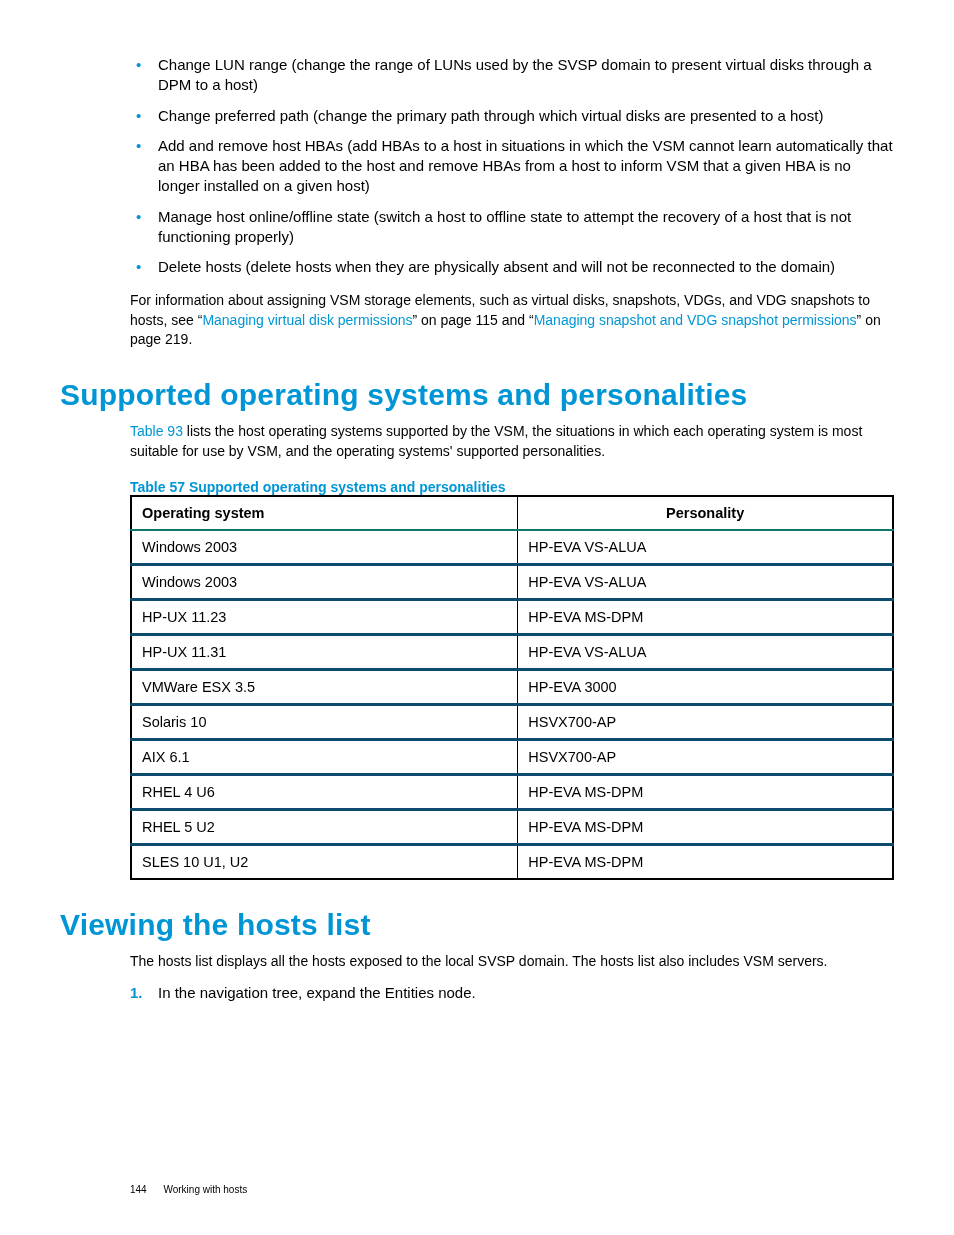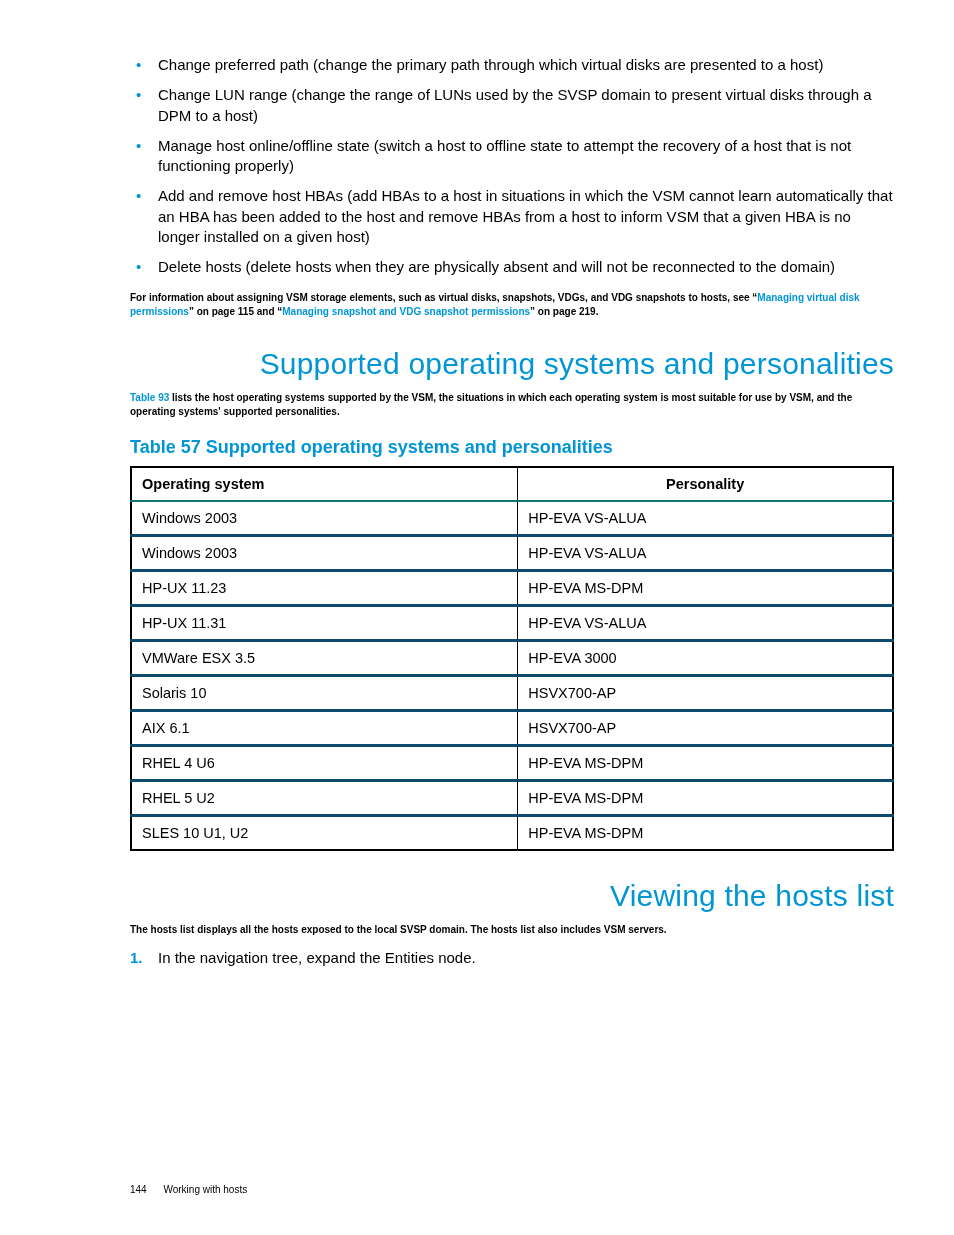--- a/index.html
+++ b/index.html
@@ -34,43 +34,41 @@
   }
   ul.bullets li::before {
     content: "•";
     position: absolute;
     left: 6px;
     top: 0;
     color: #0096d6;
     font-size: 15px;
   }
   p.body {
-    font-size: 10px;
+    font-size: 14px;
     line-height: 1.4;
     margin: 10px 0;
-    font-weight: bold;
   }
   a.link {
     color: #0096d6;
     text-decoration: none;
   }
   h2.section {
     font-family: Arial, Helvetica, sans-serif;
-    font-weight: 400;
+    font-weight: 700;
     font-size: 30px;
     color: #0096d6;
     margin: 28px 0 10px -70px;
     letter-spacing: 0.2px;
-    text-align: right;
   }
   .table-caption {
     color: #0096d6;
     font-weight: bold;
-    font-size: 18px;
-    margin: 18px 0 8px 0;
+    font-size: 14px;
+    margin: 18px 0 0 0;
   }
   table.os {
     width: 100%;
     border-collapse: collapse;
     border-top: 2px solid #000;
     border-bottom: 2px solid #000;
     border-left: 2px solid #000;
     border-right: 2px solid #000;
     font-size: 14.5px;
   }
@@ -118,24 +116,24 @@
   }
   .footer .pg { margin-right: 14px; }
 </style>
 </head>
 <body>
 
 <div class="page">
   <div class="content-indent">
 
     <ul class="bullets">
+      <li>Change LUN range (change the range of LUNs used by the SVSP domain to present virtual disks through a DPM to a host)</li>
       <li>Change preferred path (change the primary path through which virtual disks are presented to a host)</li>
-      <li>Change LUN range (change the range of LUNs used by the SVSP domain to present virtual disks through a DPM to a host)</li>
+      <li>Add and remove host HBAs (add HBAs to a host in situations in which the VSM cannot learn automatically that an HBA has been added to the host and remove HBAs from a host to inform VSM that a given HBA is no longer installed on a given host)</li>
       <li>Manage host online/offline state (switch a host to offline state to attempt the recovery of a host that is not functioning properly)</li>
-      <li>Add and remove host HBAs (add HBAs to a host in situations in which the VSM cannot learn automatically that an HBA has been added to the host and remove HBAs from a host to inform VSM that a given HBA is no longer installed on a given host)</li>
       <li>Delete hosts (delete hosts when they are physically absent and will not be reconnected to the domain)</li>
     </ul>
 
     <p class="body">
       <span>For information about assigning VSM storage elements, such as virtual disks, snapshots, VDGs, and VDG snapshots to hosts, see “</span><a class="link" href="#">Managing virtual disk permissions</a><span>” on page 115 and “</span><a class="link" href="#">Managing snapshot and VDG snapshot permissions</a><span>” on page 219.</span>
     </p>
 
     <h2 class="section">Supported operating systems and personalities</h2>
 
     <p class="body">

